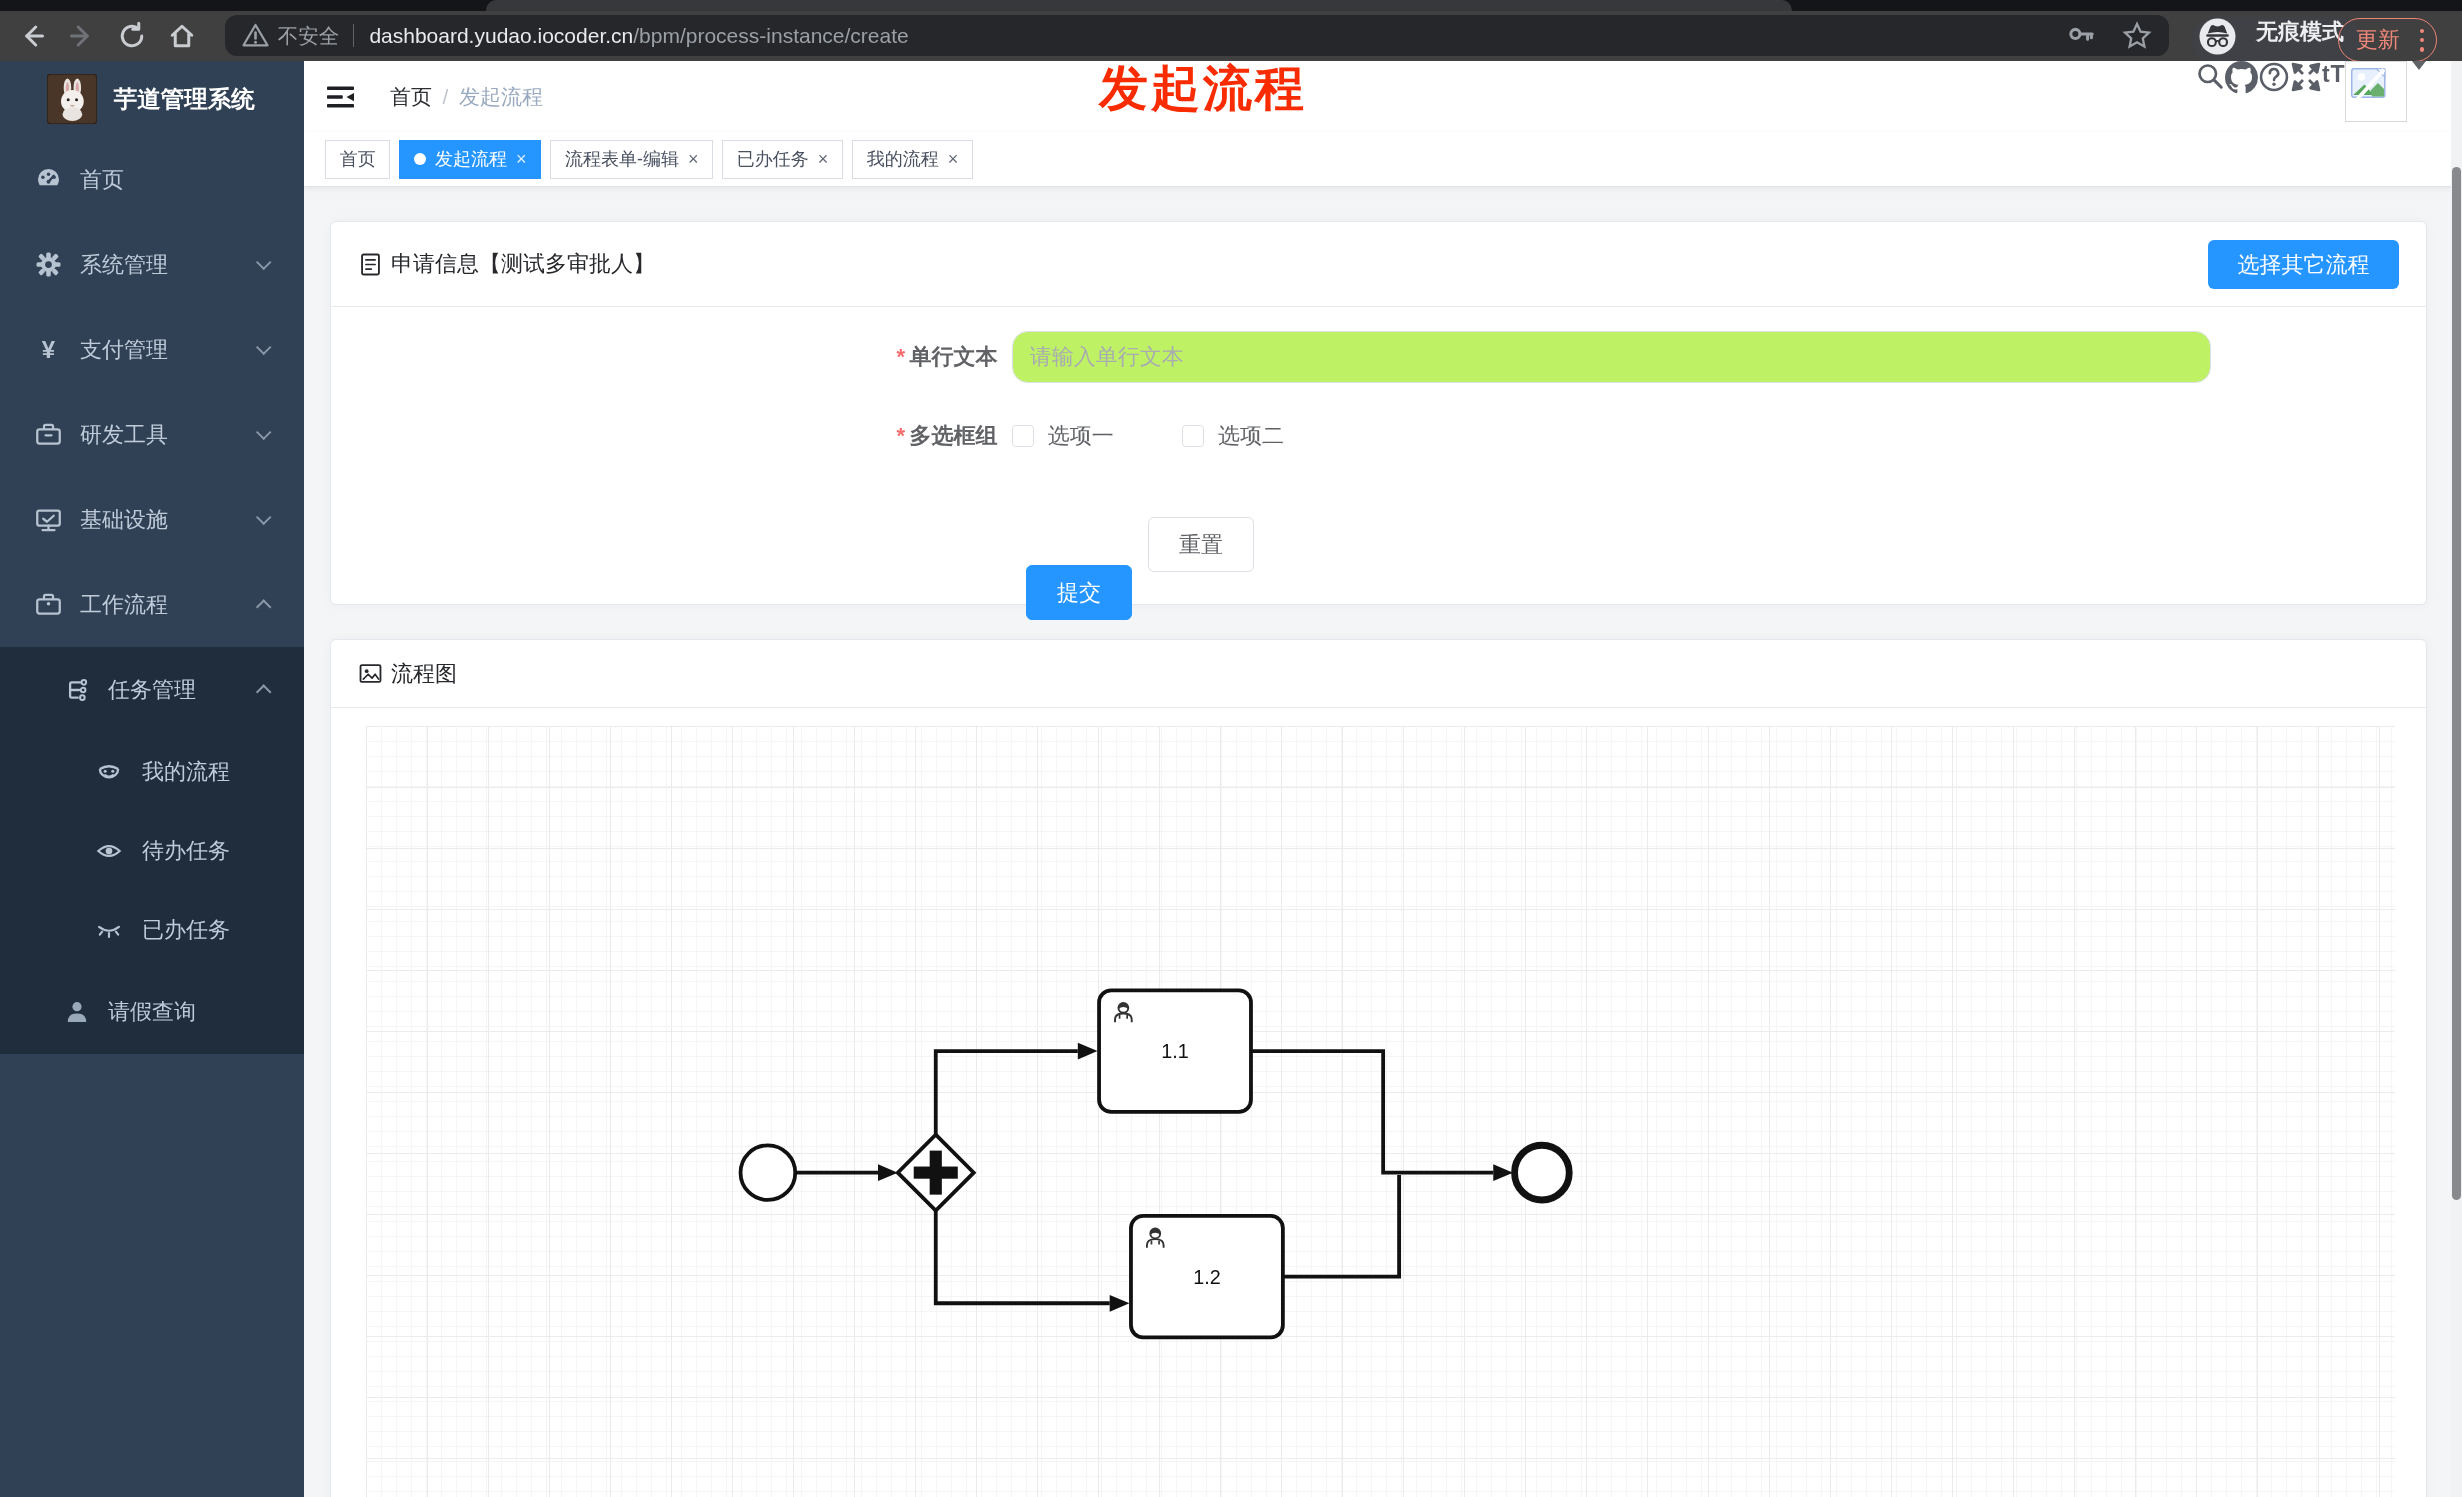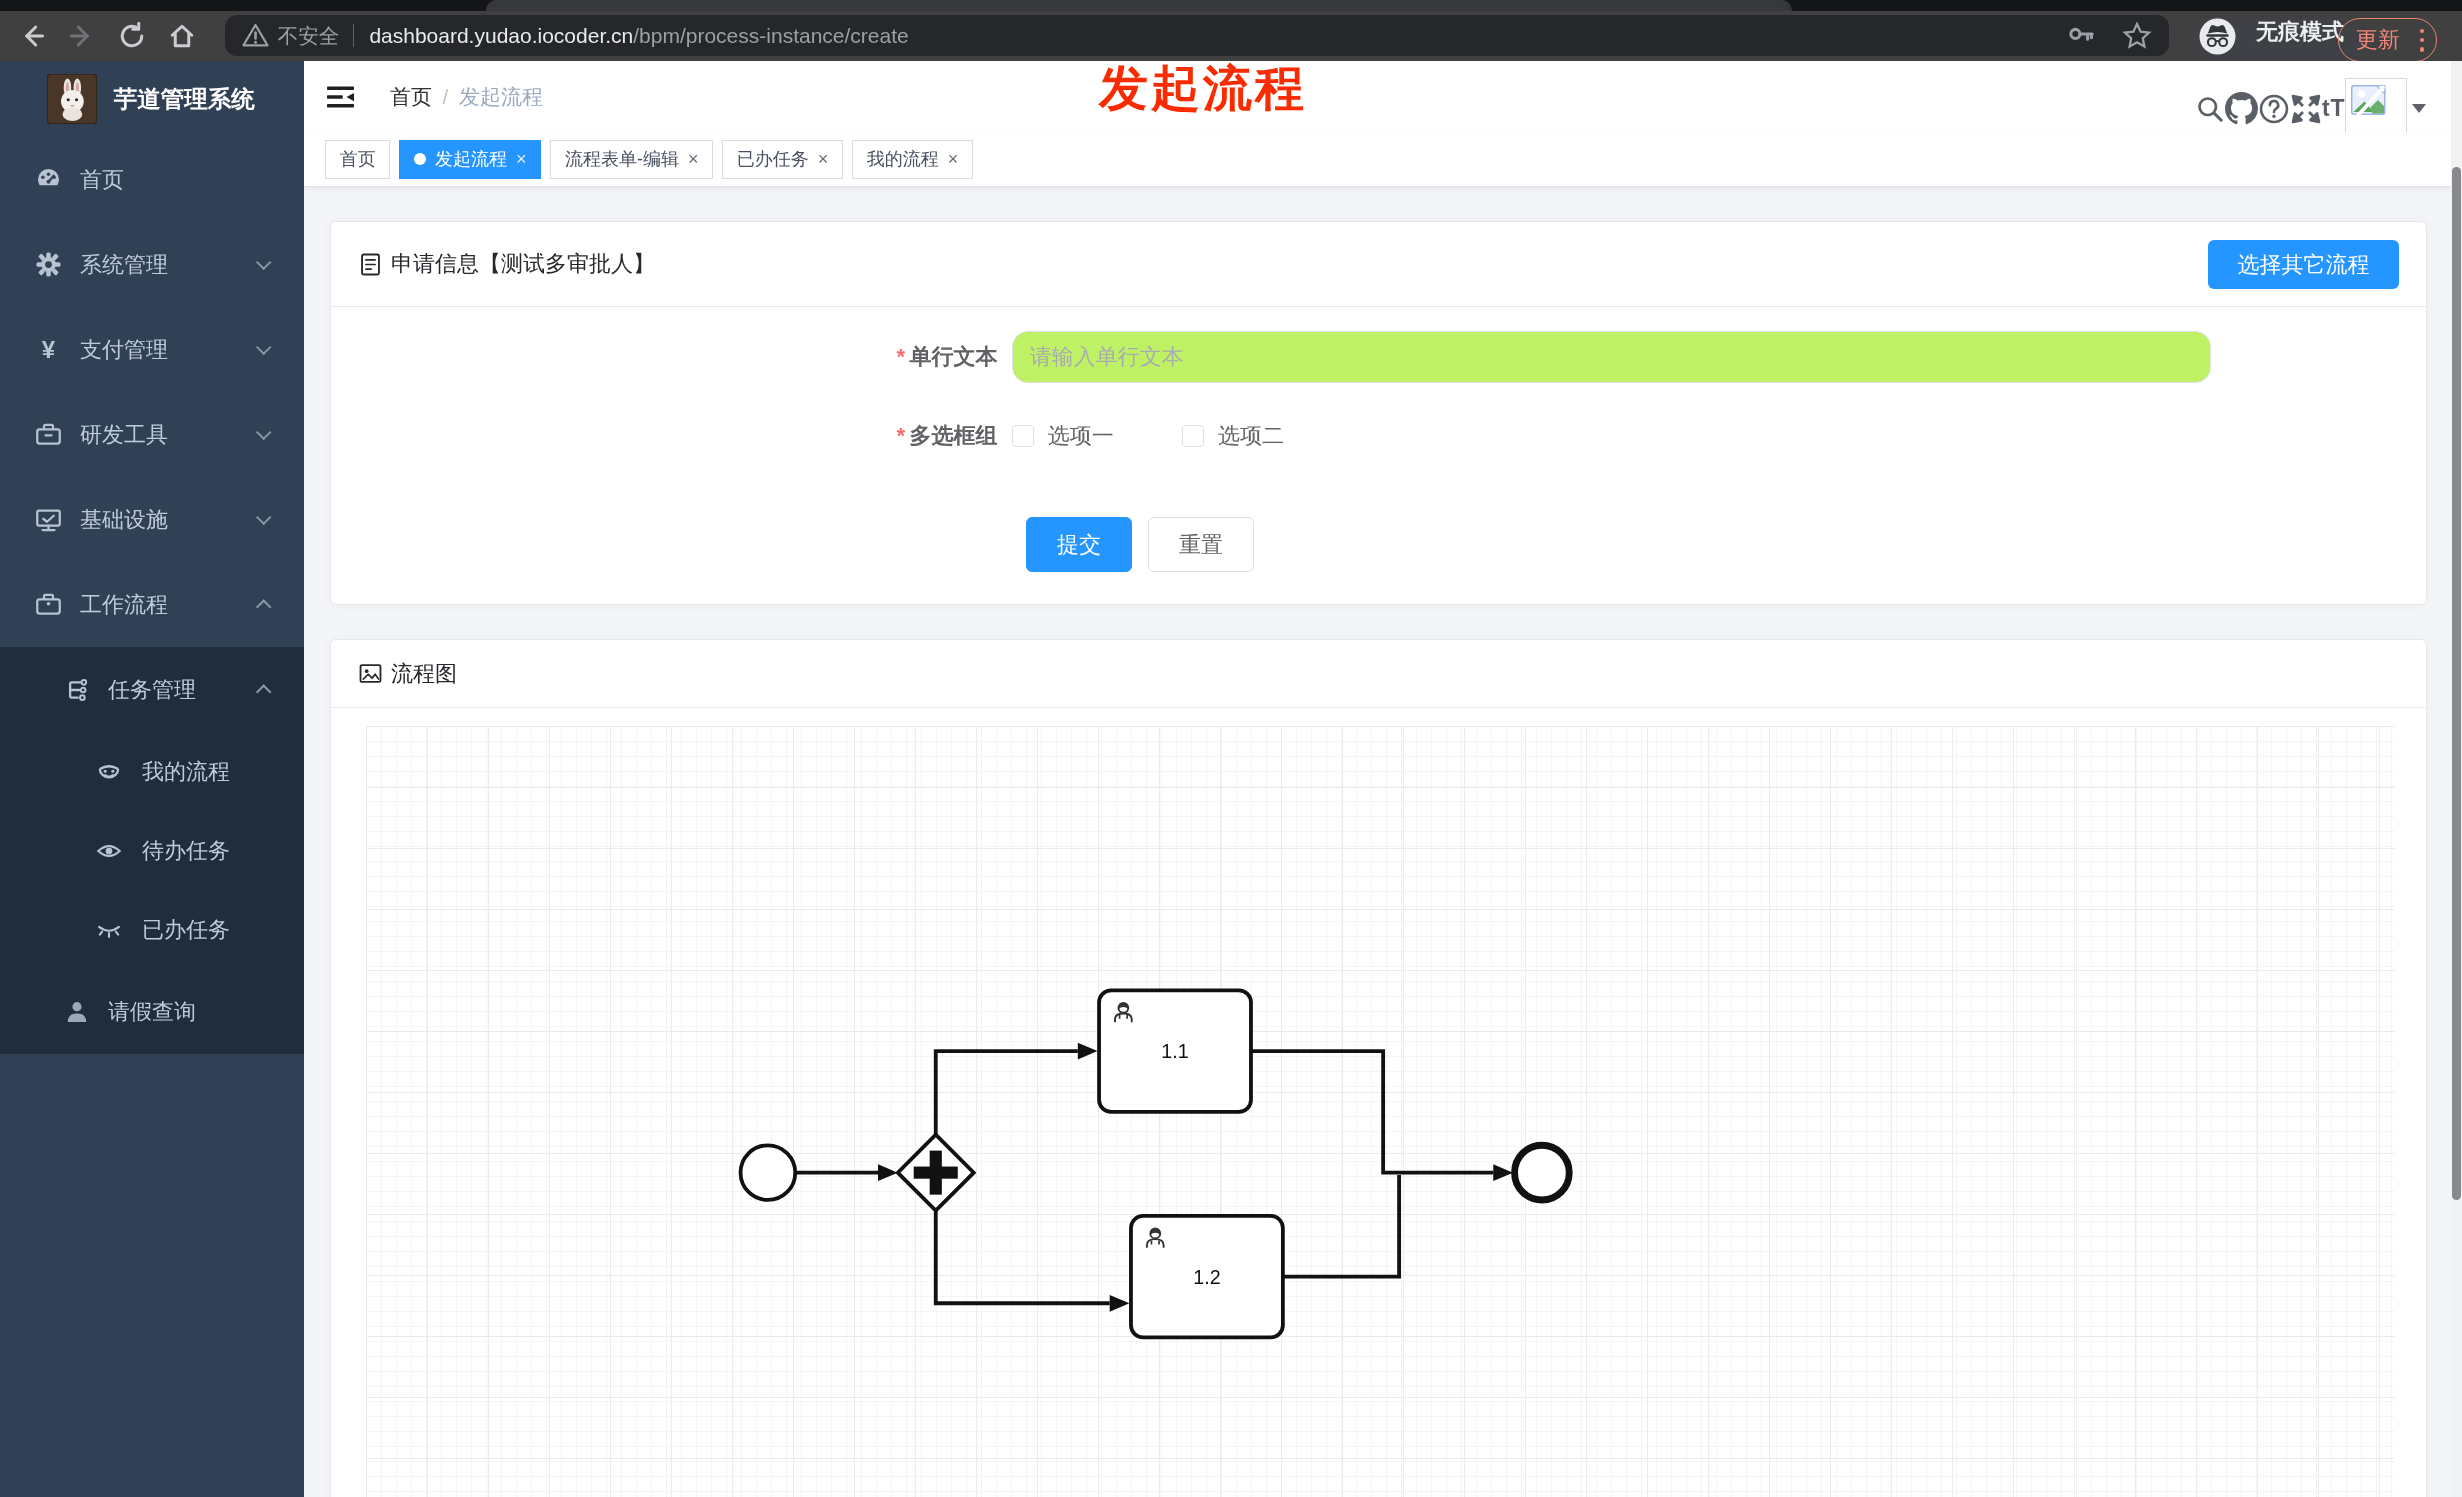--- a/index.html
+++ b/index.html
@@ -41,21 +41,21 @@
   .chev.down { transform:rotate(45deg) translate(-1.5px,-1.5px); }
   .chev.up { transform:rotate(-135deg) translate(-1.5px,-1.5px); }
   .glyph-ico { font-size:24px; color:#b7c3d0; width:27px; text-align:center; font-weight:700; }
 
   .main { flex:1; position:relative; background:#f4f5f7; overflow:hidden; }
   .app-header { height:71px; background:#fff; display:flex; align-items:center; padding-left:23px; position:relative; }
   .crumb { display:flex; align-items:center; font-size:21px; margin-left:36px; gap:10.6px; }
   .crumb-home { color:#2d2f33; }
   .crumb-sep { color:#c0c4cc; }
   .crumb-cur { color:#99a9bf; }
-  .hdr-right { position:absolute; right:36px; top:12px; height:71px; display:flex; align-items:center; }
+  .hdr-right { position:absolute; right:36px; top:0; height:71px; display:flex; align-items:flex-start; }
   .avatar-box { width:62px; height:61px; border:1.5px solid #d9d9d9; background:#fff; position:relative; }
   .caret { width:0; height:0; border-left:7.6px solid transparent; border-right:7.6px solid transparent; border-top:9px solid #5f6368; margin-left:4.6px; }
   .ticon { color:#5a5e66; font-size:23px; font-weight:700; letter-spacing:0.8px; }
 
   .tags-bar { height:55px; background:#fff; border-bottom:0.8px solid #dfe3e8; box-shadow:0 2.3px 6px rgba(0,0,0,.06);
               padding:7.6px 0 0 21px; display:flex; gap:9px; position:relative; }
   .tag { height:39px; padding:0 13.7px; border:0.8px solid #d8dce5; background:#fff; color:#495060; font-size:18px;
          display:inline-flex; align-items:center; gap:9px; cursor:pointer; }
   .tag .dot { width:12px; height:12px; border-radius:50%; background:#fff; }
   .tag .x { font-size:18px; line-height:1; opacity:.85; }
@@ -76,21 +76,21 @@
   .t-input { width:1199px; height:52px; border:0.8px solid #dcdfe6; border-radius:16px; font-size:22px; padding:0 16.7px;
              color:#606266; outline:none; background:#bef264; }
   .t-input::placeholder { color:#a8abb2; }
   .row2 { margin-top:38px; height:30px; }
   .cb-group { display:flex; align-items:center; gap:13.7px; }
   .cbox { width:22px; height:22px; border:1.5px solid #dcdfe6; border-radius:3.8px; background:#fff; flex:none; }
   .cb-label { font-size:22px; color:#606266; }
   .cb2 { margin-left:55px; }
   .btn-row { margin-top:66px; padding-left:695px; display:flex; gap:16px; }
   .btn { height:55px; border-radius:6px; font-size:22px; cursor:pointer; }
-  .btn-primary { width:106px; background:#2596ff; border:0.8px solid #2596ff; color:#fff; }
+  .btn-primary { width:106px; background:#2596ff; border:0.8px solid #2596ff; color:#fff;margin-top:48px; }
   .btn-plain { width:106px; background:#fff; border:0.8px solid #dcdfe6; color:#606266; }
 
   .card2 { height:911px; }
   .card2 .card-h { height:68px; }
   .canvas { margin:17.5px 31px 0 35px; height:774px; position:relative; background-color:#fff;
     background-image:
       linear-gradient(#ebebee 0.8px, transparent 0.8px),
       linear-gradient(90deg,#ebebee 0.8px, transparent 0.8px),
       linear-gradient(#f5f5f7 0.8px, transparent 0.8px),
       linear-gradient(90deg,#f5f5f7 0.8px, transparent 0.8px);

